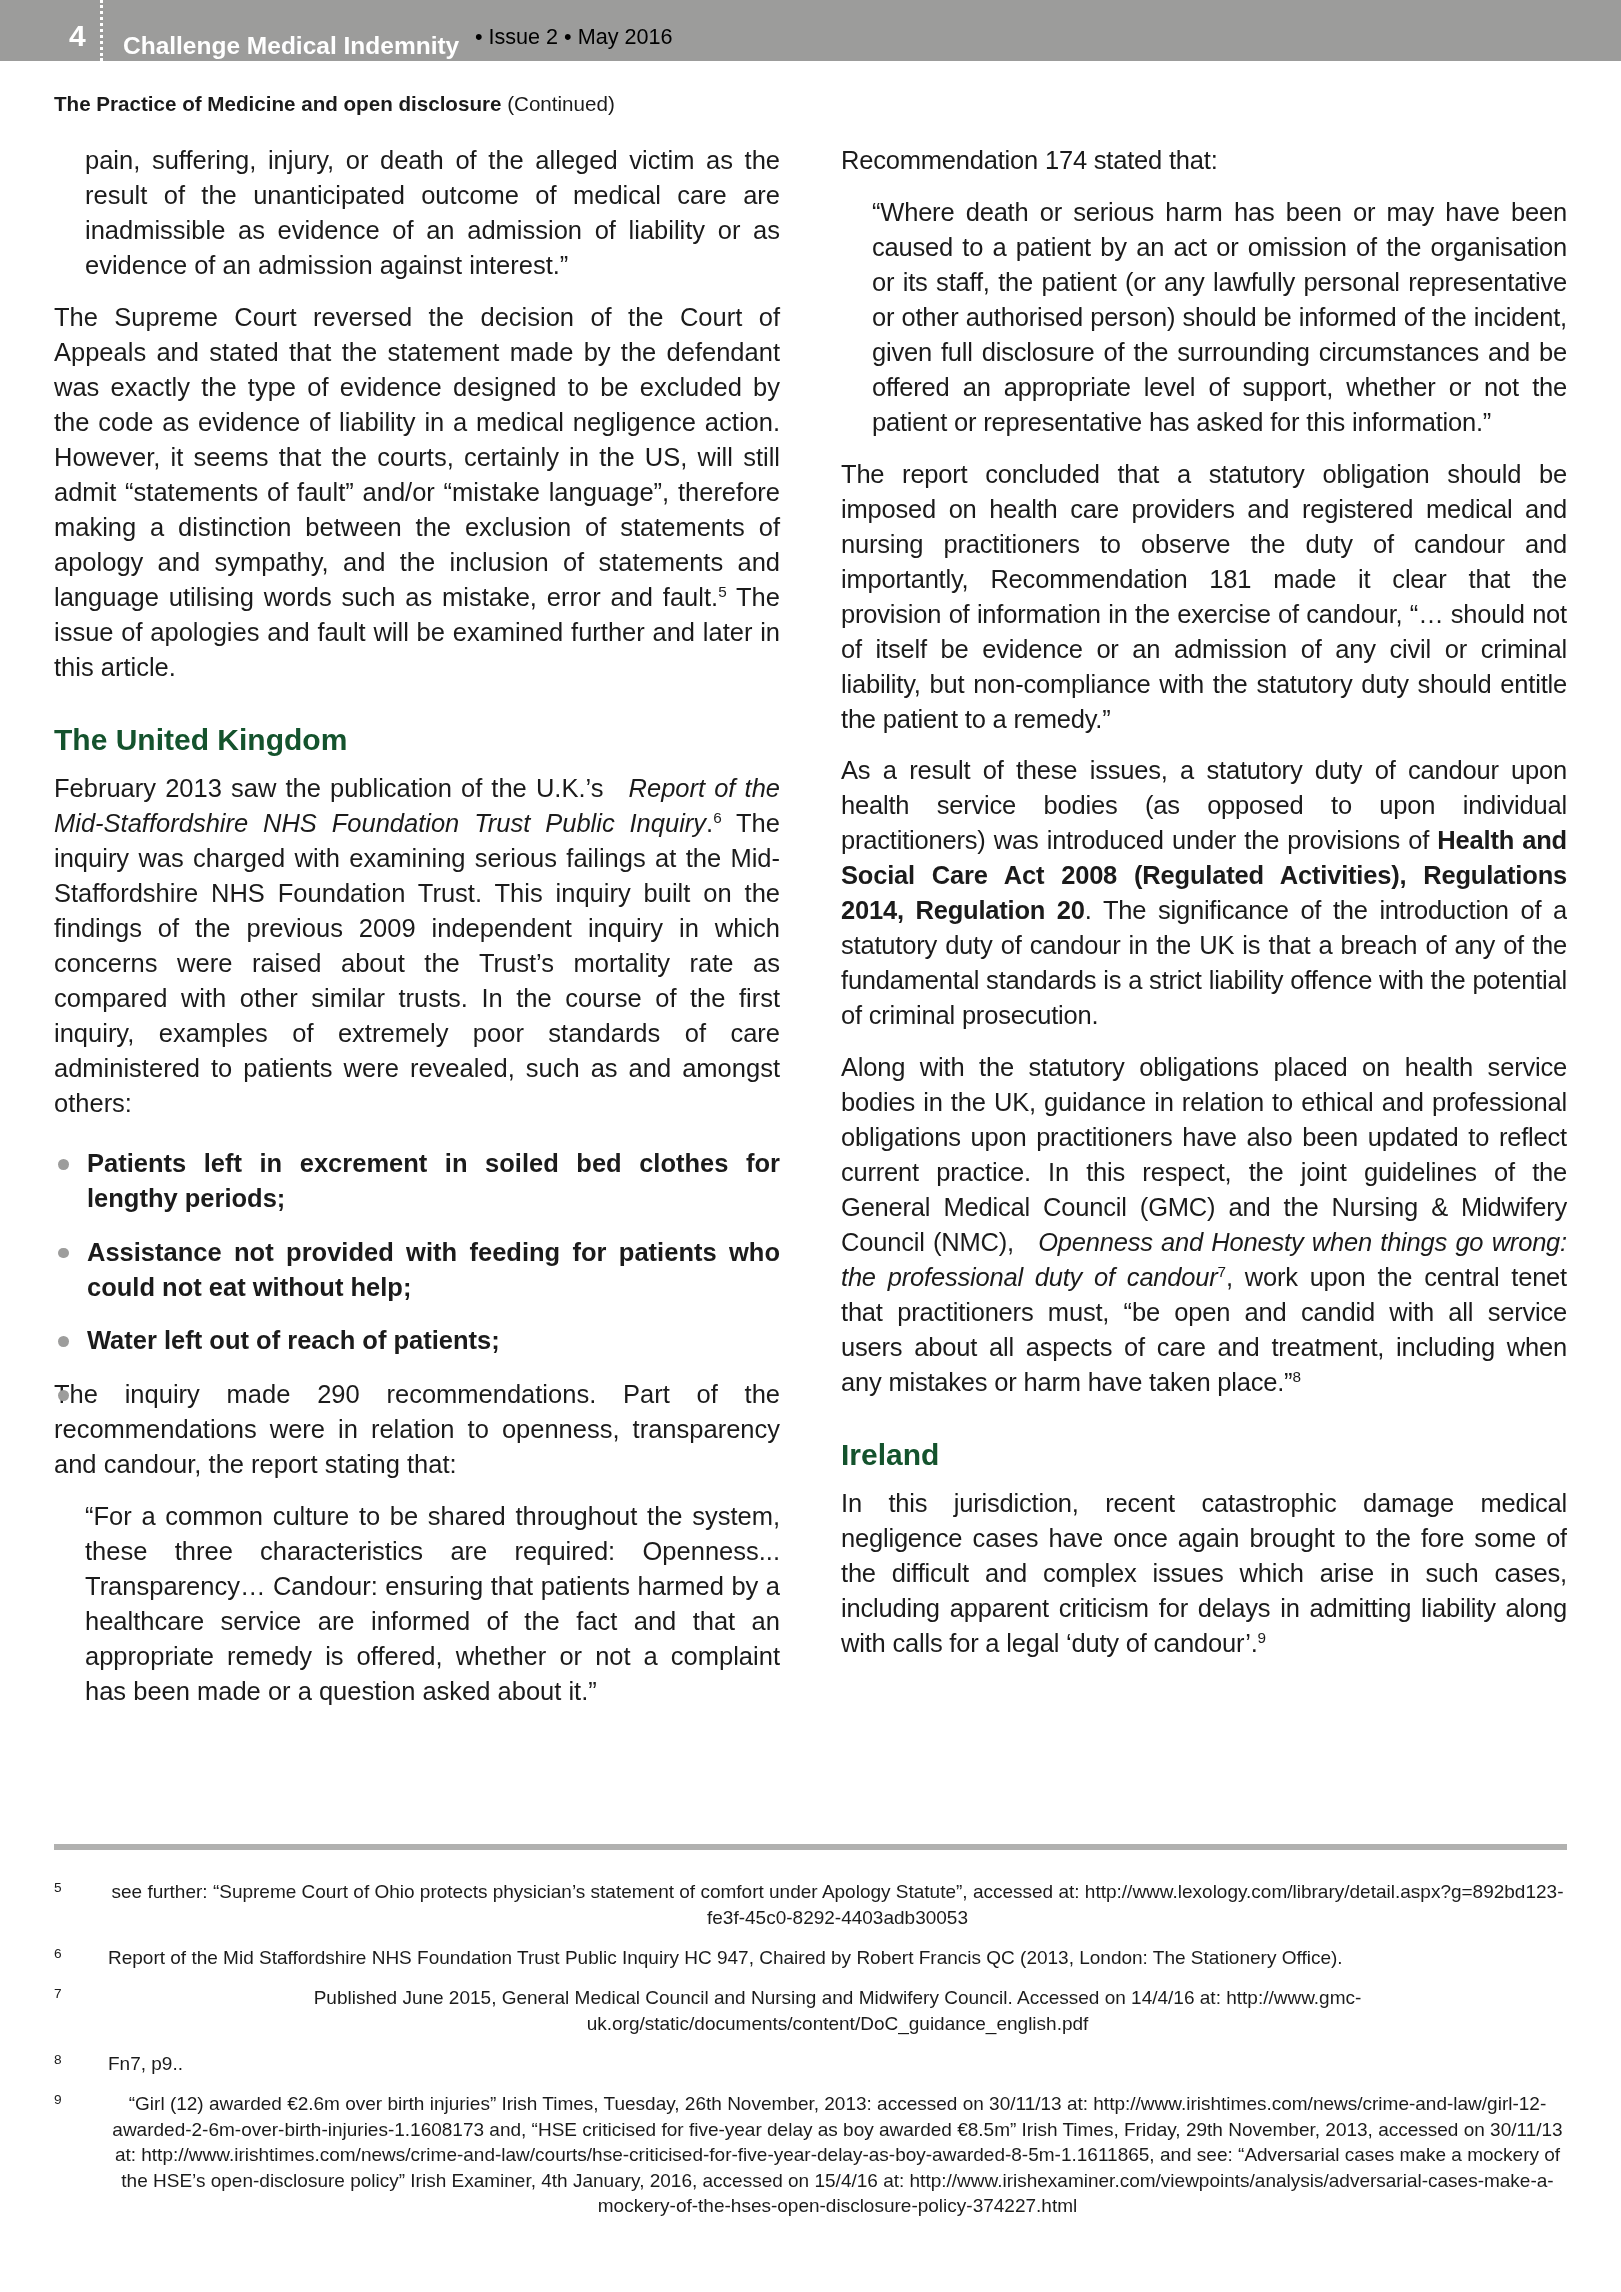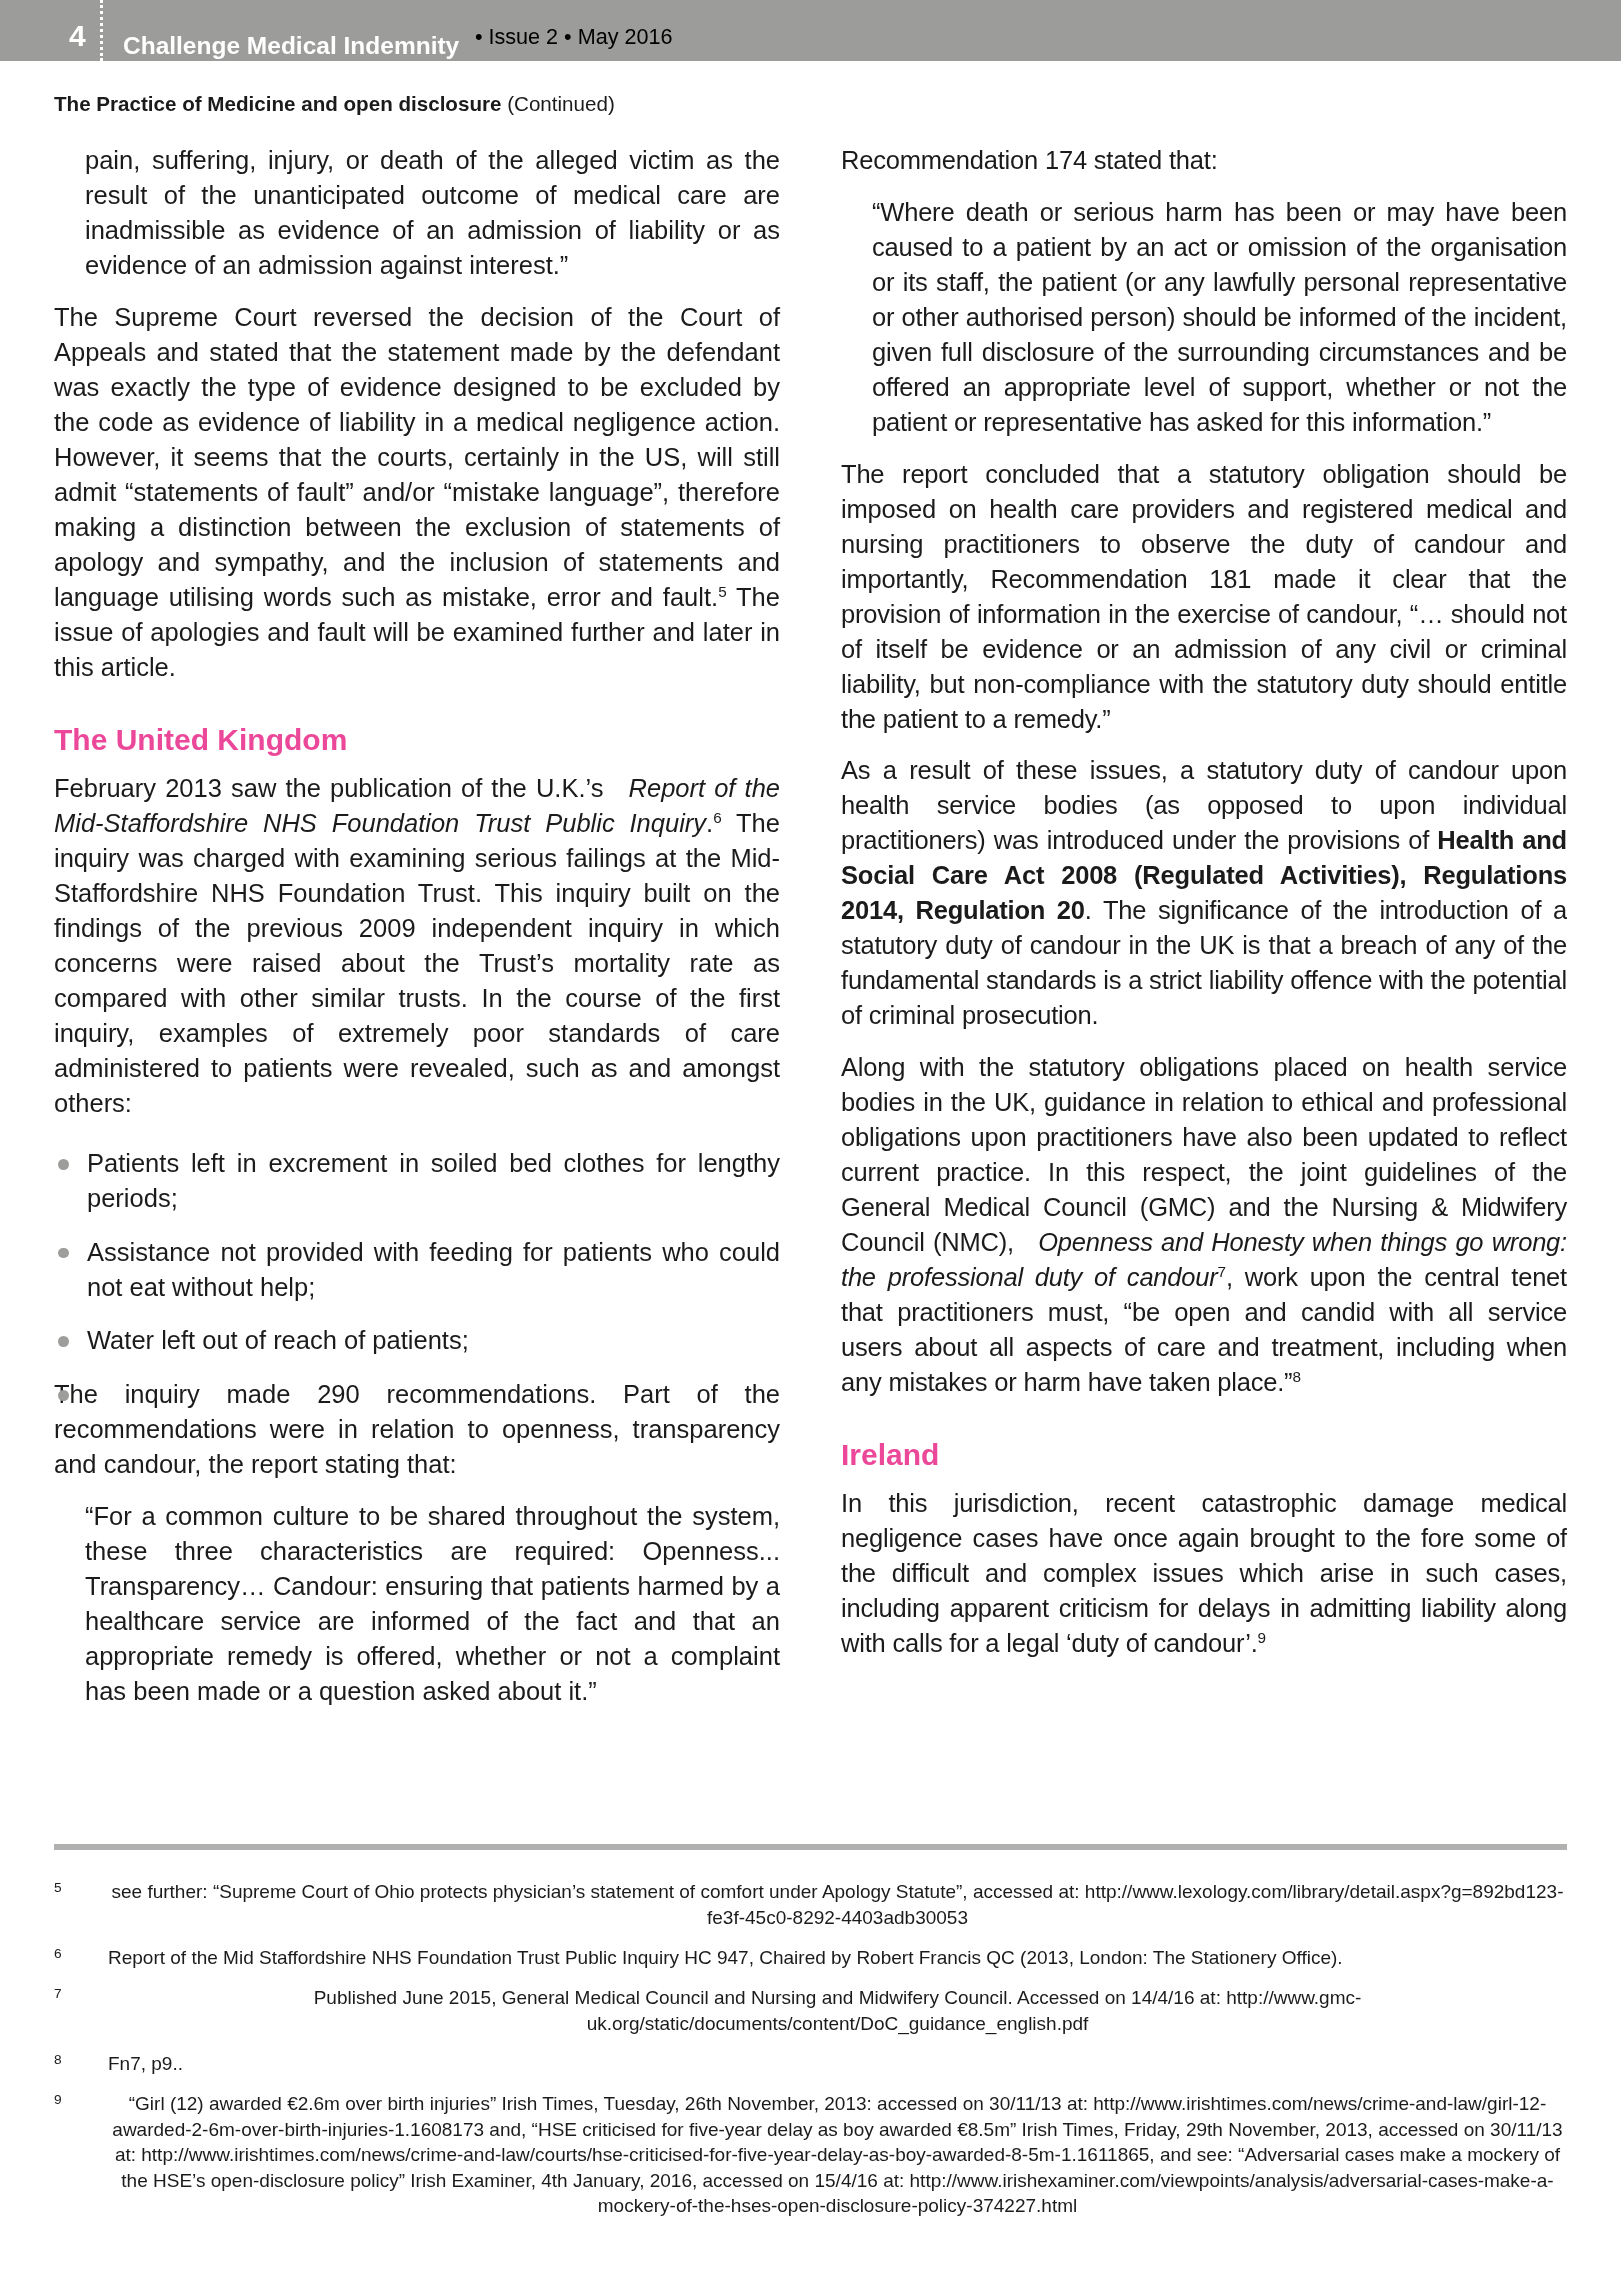--- a/index.html
+++ b/index.html
@@ -72,41 +72,42 @@
   .col-right {
     font-stretch: condensed;
     letter-spacing: -0.2px;
   }
   .col p { margin: 0 0 16.7px 0; }
   .quote {
     margin: 19.6px 0 25.5px 0;
     padding-left: 31px;
   }
   h2.red {
-    color: #ec4899;
+    color: #14532d;
     font-size: 30px;
     font-weight: bold;
     margin: 37px 0 13.7px 0;
     text-align: left;
     font-stretch: normal;
     letter-spacing: 0;
   }
   .it { font-style: italic; margin-left: 16px; }
   .b  { font-weight: bold; }
   sup.fn {
     font-size: 0.6em;
     line-height: 0;
     vertical-align: super;
   }
 
   
   ul.bullets {
     list-style: none;
     margin: 25.5px 0 13.7px 0;
     padding: 0;
+    font-weight: bold;
   }
   ul.bullets li {
     position: relative;
     padding-left: 33px;
     margin-bottom: 18.6px;
   }
   .bullet-dot {
     position: absolute;
     left: 3.9px;
     top: 12.7px;

